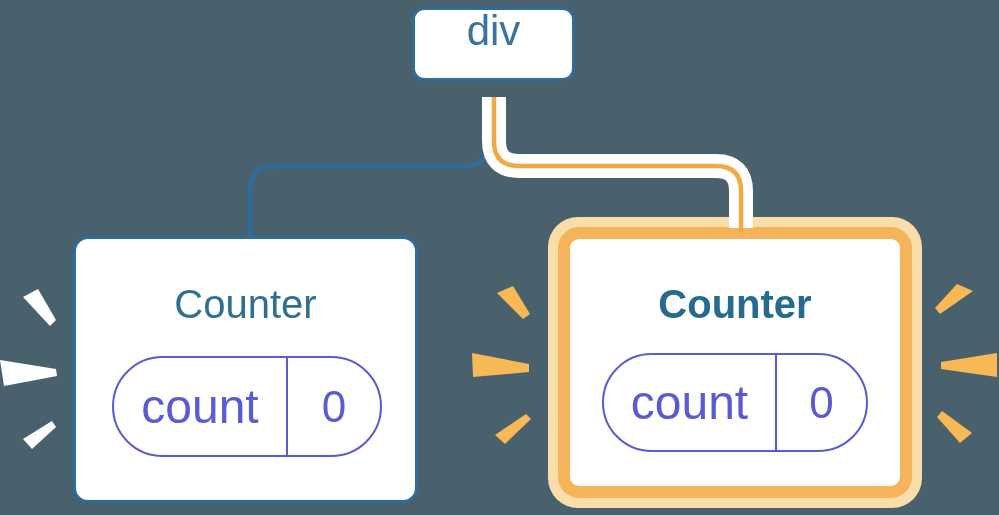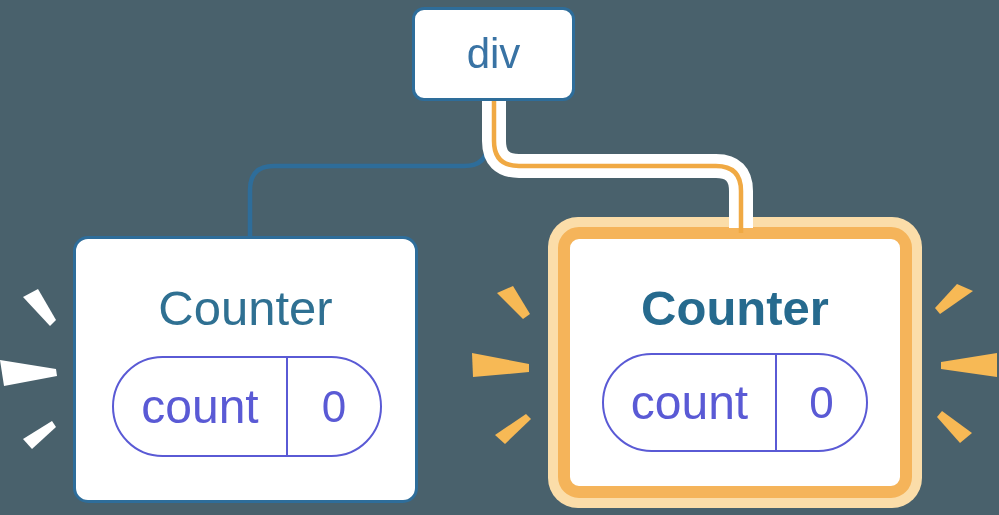--- a/index.html
+++ b/index.html
@@ -17,38 +17,38 @@
     position:absolute;left:0;top:0;width:999px;height:515px;
     pointer-events:none;
   }
   
   .node{
     position:absolute;
     background:var(--c-white,#fff);
     box-sizing:border-box;
   }
   .root-node{
-    left:412px;top:7px;width:163px;height:94px;
+    left:412px;top:7px;width:163px;height:74px;
     border:3.5px solid var(--c-blue,#2E6D9A);
     border-radius:12px;
-    display:flex;align-items:center;justify-content:center;
+    display:flex;align-items:flex-start;justify-content:center;
   }
   .root-label{
     color:var(--c-blue-text,#3973A4);
     font-size:42px;line-height:1;
   }
   .child-left{
     left:73px;top:236px;width:345px;height:267px;
     border:3.5px solid var(--c-blue,#2E6D9A);
     border-radius:15px;
   }
   .node-title{
     position:absolute;left:0;right:0;top:45px;
     text-align:center;
-    font-size:49px;line-height:1;
+    font-size:40px;line-height:1;
   }
   .title-left{color:var(--c-title-left,#2F7092);font-weight:400;}
   .title-right{color:var(--c-title-right,#266A8E);font-weight:700;}
   
   .child-right-glow{
     position:absolute;
     left:548px;top:217px;width:374px;height:291px;
     background:var(--c-orange-glow,#FBDDA9);
     border-radius:30px;
   }

